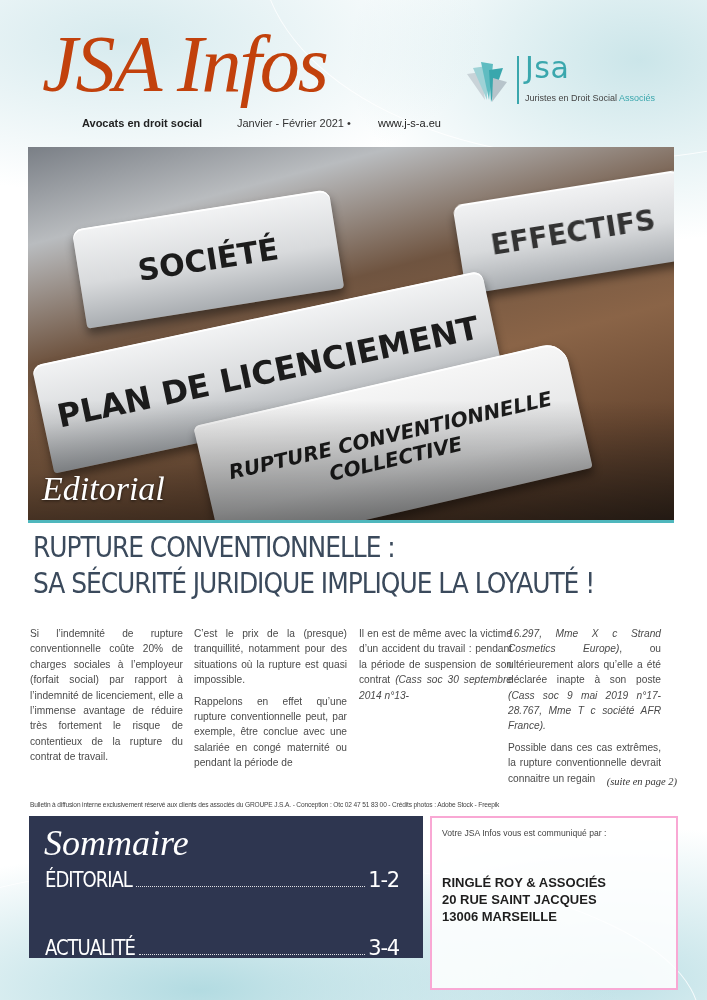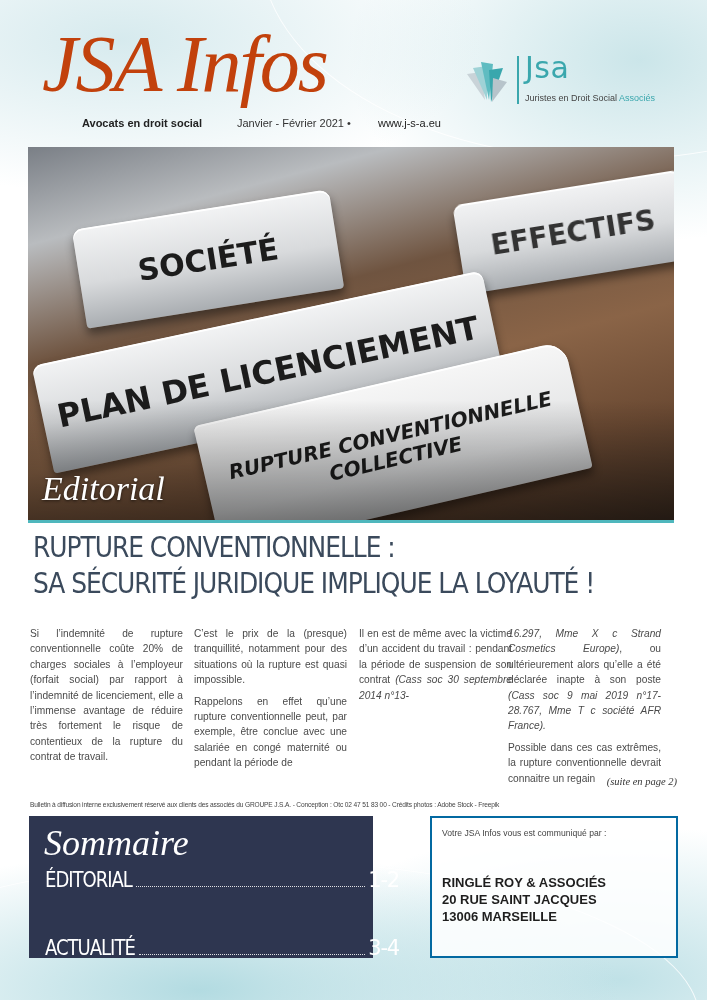--- a/index.html
+++ b/index.html
@@ -95,38 +95,38 @@
   .col p { margin-bottom: 6px; }
   .col .cite { font-style: italic; }
   .col1 { left: 0; } .col2 { left: 164px; } .col3 { left: 329px; } .col4 { left: 478px; }
   .continued {
     position: absolute; right: 30px; top: 776px;
     font-family: "Liberation Serif", "DejaVu Serif", serif; font-style: italic; font-size: 10.5px; color: #333;
   }
   .credits { position: absolute; left: 30px; top: 801px; font-size: 6.6px; color: #444; white-space: nowrap; letter-spacing: -0.15px; }
 
   
-  .summary { position: absolute; left: 29px; top: 816px; width: 344px; height: 142px; background: #2e3650; }
+  .summary { position: absolute; left: 29px; top: 816px; width: 394px; height: 142px; background: #2e3650; }
   .summary-title {
     position: absolute; left: 15px; top: 6px;
     font-family: "Liberation Serif", "DejaVu Serif", serif; font-style: italic;
     font-size: 36px; color: #ffffff;
   }
   .toc-row {
     position: absolute; left: 16px; width: 354px; display: flex; align-items: baseline;
     color: #ffffff; font-family: "DejaVu Sans", sans-serif; font-size: 21px;
     letter-spacing: -1.2px;
   }
   .toc-row .label { transform: scaleX(0.86); transform-origin: left; white-space: nowrap; }
   .toc-row .dots { flex: 1; border-bottom: 1.5px dotted rgba(255,255,255,0.85); margin: 0 3px 5px -10px; }
   .toc-row .page { white-space: nowrap; }
   .toc-1 { top: 52px; } .toc-2 { top: 88px; margin-top: 32px; }
 
   
-  .distributor { position: absolute; left: 430px; top: 816px; width: 248px; height: 142px; background: rgba(255,255,255,0.85); border: 2px solid #0369a1; }
+  .distributor { position: absolute; left: 430px; top: 816px; width: 248px; height: 174px; background: rgba(255,255,255,0.85); border: 2px solid #f9a8d4; }
   .dist-intro { position: absolute; left: 10px; top: 10px; font-size: 8.6px; color: #444; }
   .dist-name { position: absolute; left: 10px; top: 56px; font-size: 13px; font-weight: bold; color: #1e1e1e; line-height: 17px; }
 </style>
 </head>
 <body>
 
 <div class="swoosh" style="left:260px;top:-260px;width:700px;height:420px;"></div>
 <div class="swoosh" style="left:-200px;top:860px;width:900px;height:320px;"></div>
 
 <div class="masthead">JSA Infos</div>

